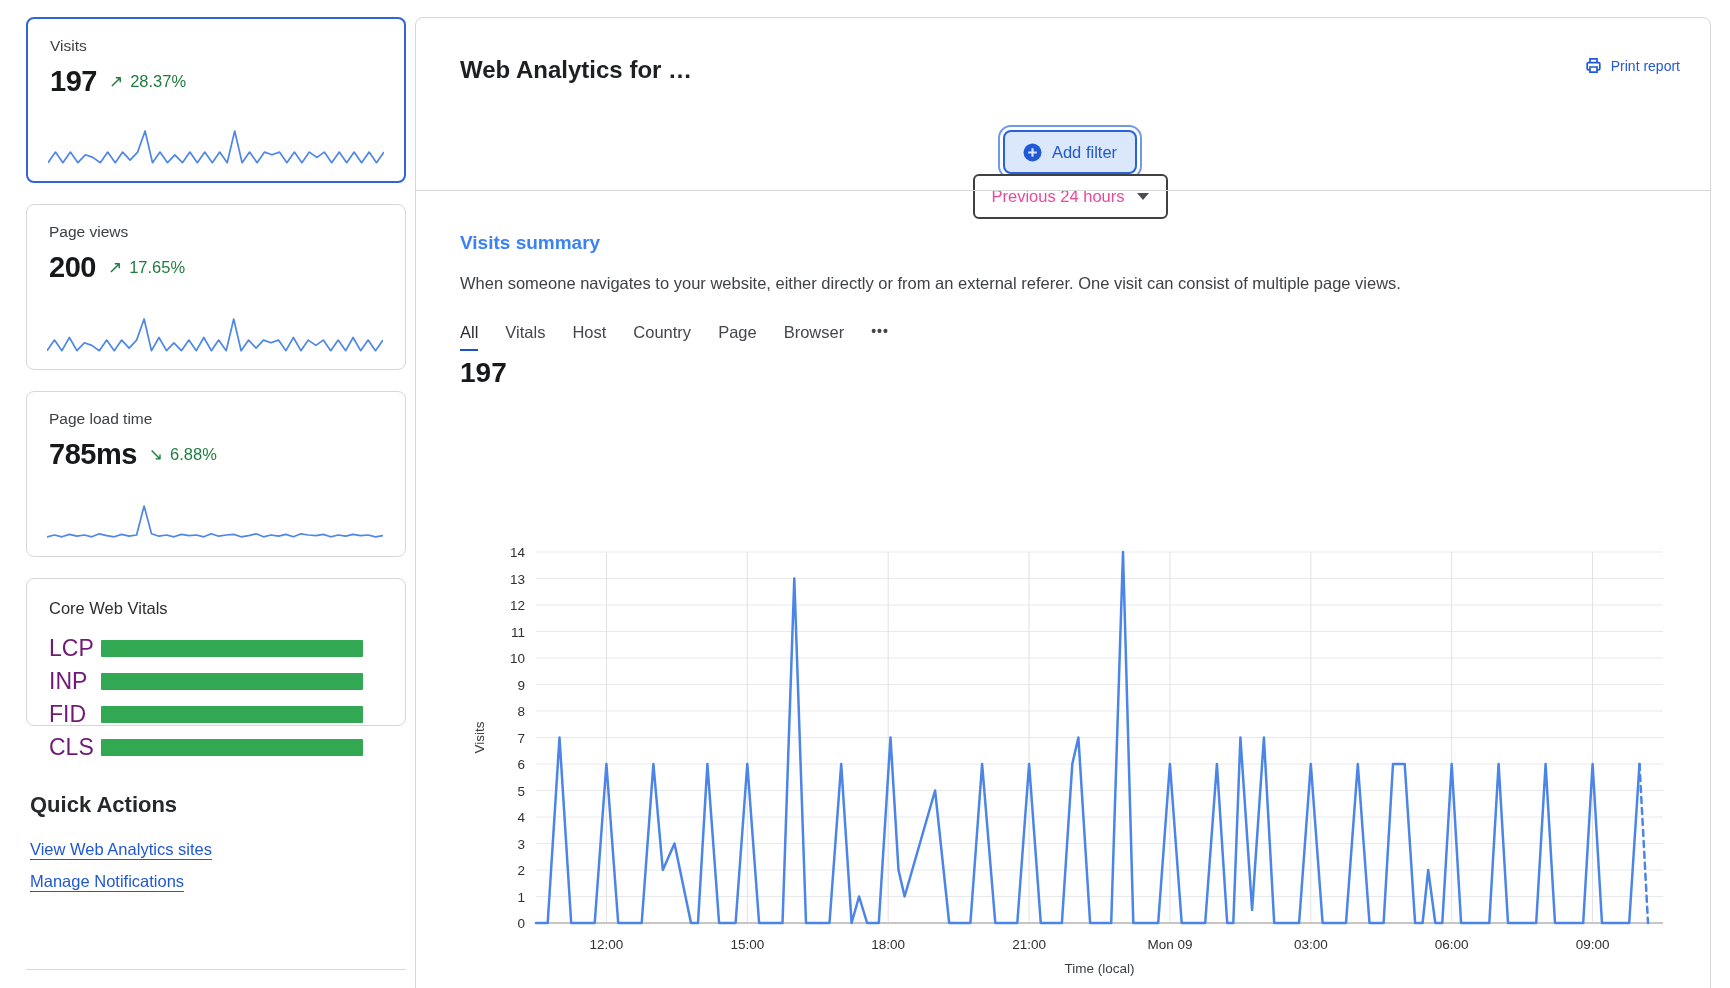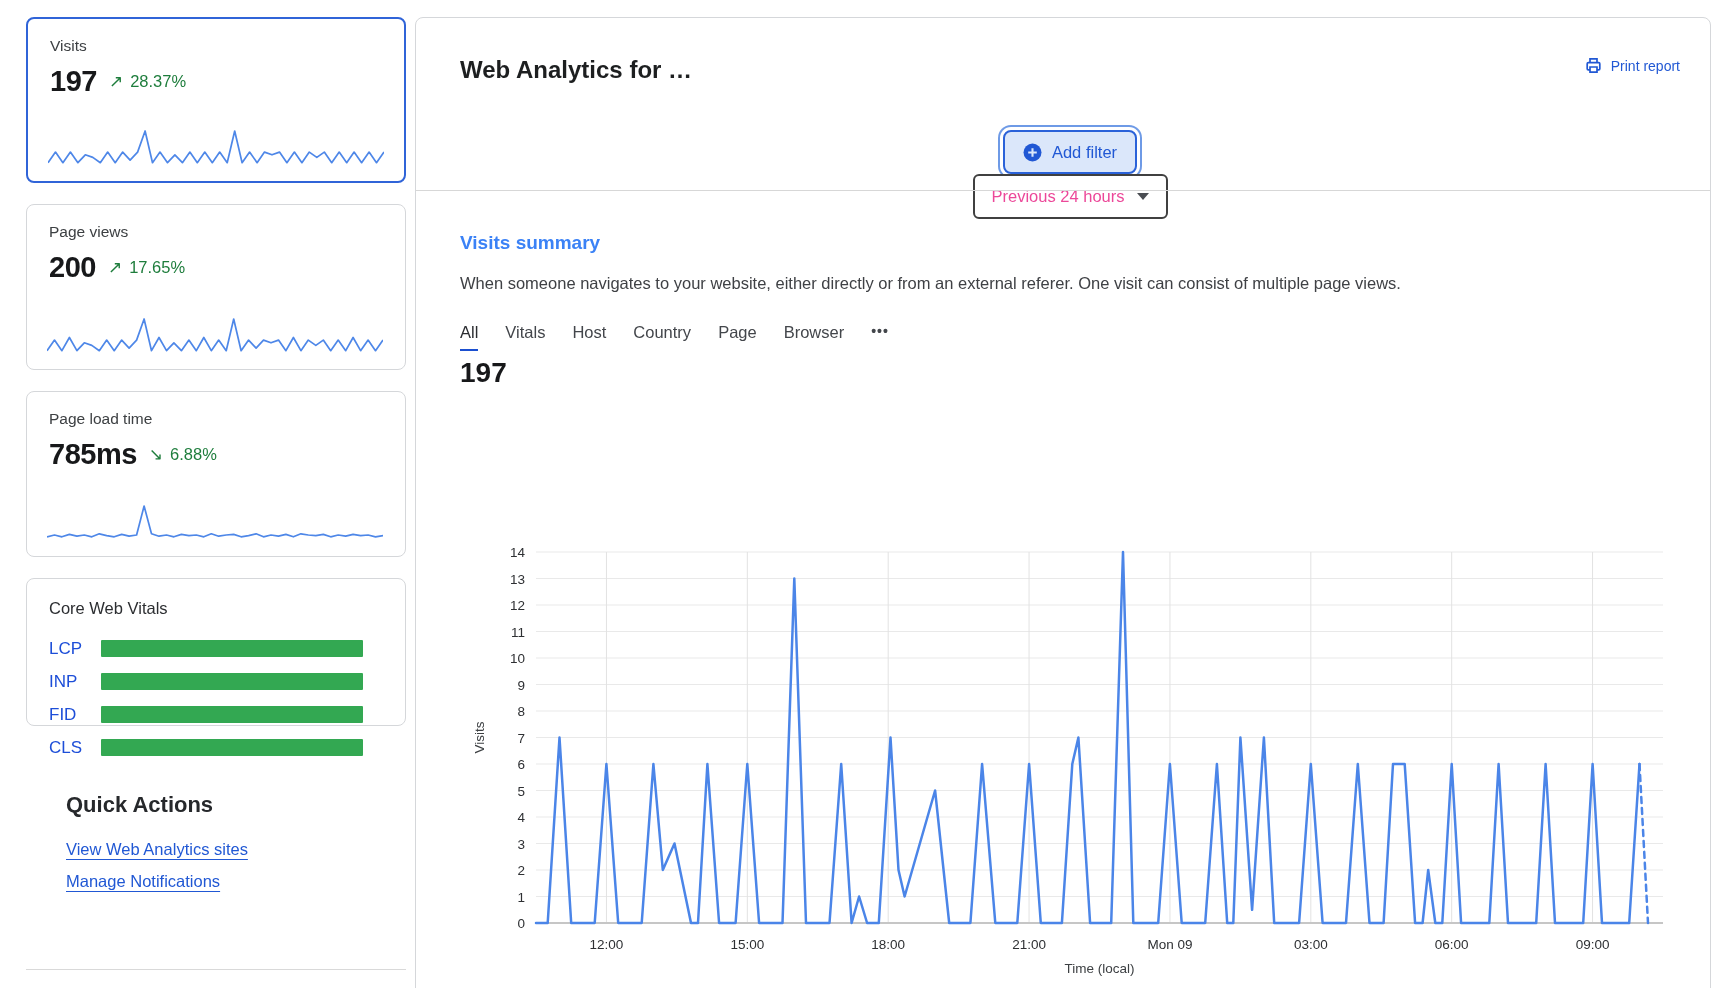--- a/index.html
+++ b/index.html
@@ -18,24 +18,24 @@
   .metric-value-row{display:flex;align-items:center;gap:12px;margin-top:10px;}
   .metric-value{font-size:29px;font-weight:700;letter-spacing:-.5px;color:#17181a;}
   .metric-change{font-size:16.5px;color:#1e7d3c;display:flex;align-items:center;gap:7px;}
   .metric-arrow{font-size:17px;}
   .spark{position:absolute;left:20px;bottom:10px;}
   
   .cwv{height:148px;margin-bottom:0;padding:20px 22px;}
   .cwv-title{font-size:16.5px;color:#2c2e31;}
   .cwv-rows{margin-top:22px;}
   .cwv-row{display:flex;align-items:center;height:17px;margin-bottom:16px;}
-  .cwv-label{width:52px;font-size:17px;color:#1d4ed8;}
+  .cwv-label{width:52px;font-size:23px;color:#701a75;}
   .cwv-bar{flex:1;height:17px;margin-right:20px;border-radius:1px;}
   
-  .quick{margin-top:66px;margin-left:36px;}
+  .quick{margin-top:66px;}
   .quick-title{font-size:22px;font-weight:700;color:#26282b;margin:0 0 22px 4px;}
   .quick-links{margin-left:4px;}
   .quick-links a{display:inline-block;font-size:16.5px;color:#2158d4;text-decoration:underline;text-underline-offset:4px;margin-bottom:13px;cursor:pointer;}
   .quick-links a{clear:both;float:left;}
   .sidebar-divider{position:absolute;left:0;top:952px;width:380px;border:none;border-top:1px solid #d9d9d9;margin:0;}
   
   .panel{position:absolute;left:415px;top:17px;width:1296px;height:1010px;
     border:1px solid #d5d7da;border-radius:8px;background:#fff;box-sizing:border-box;}
   .panel-header{position:absolute;left:44px;right:30px;top:38px;display:flex;align-items:flex-start;justify-content:space-between;}
   .panel-title{font-size:24px;font-weight:700;color:#1d1f20;margin:0;}

